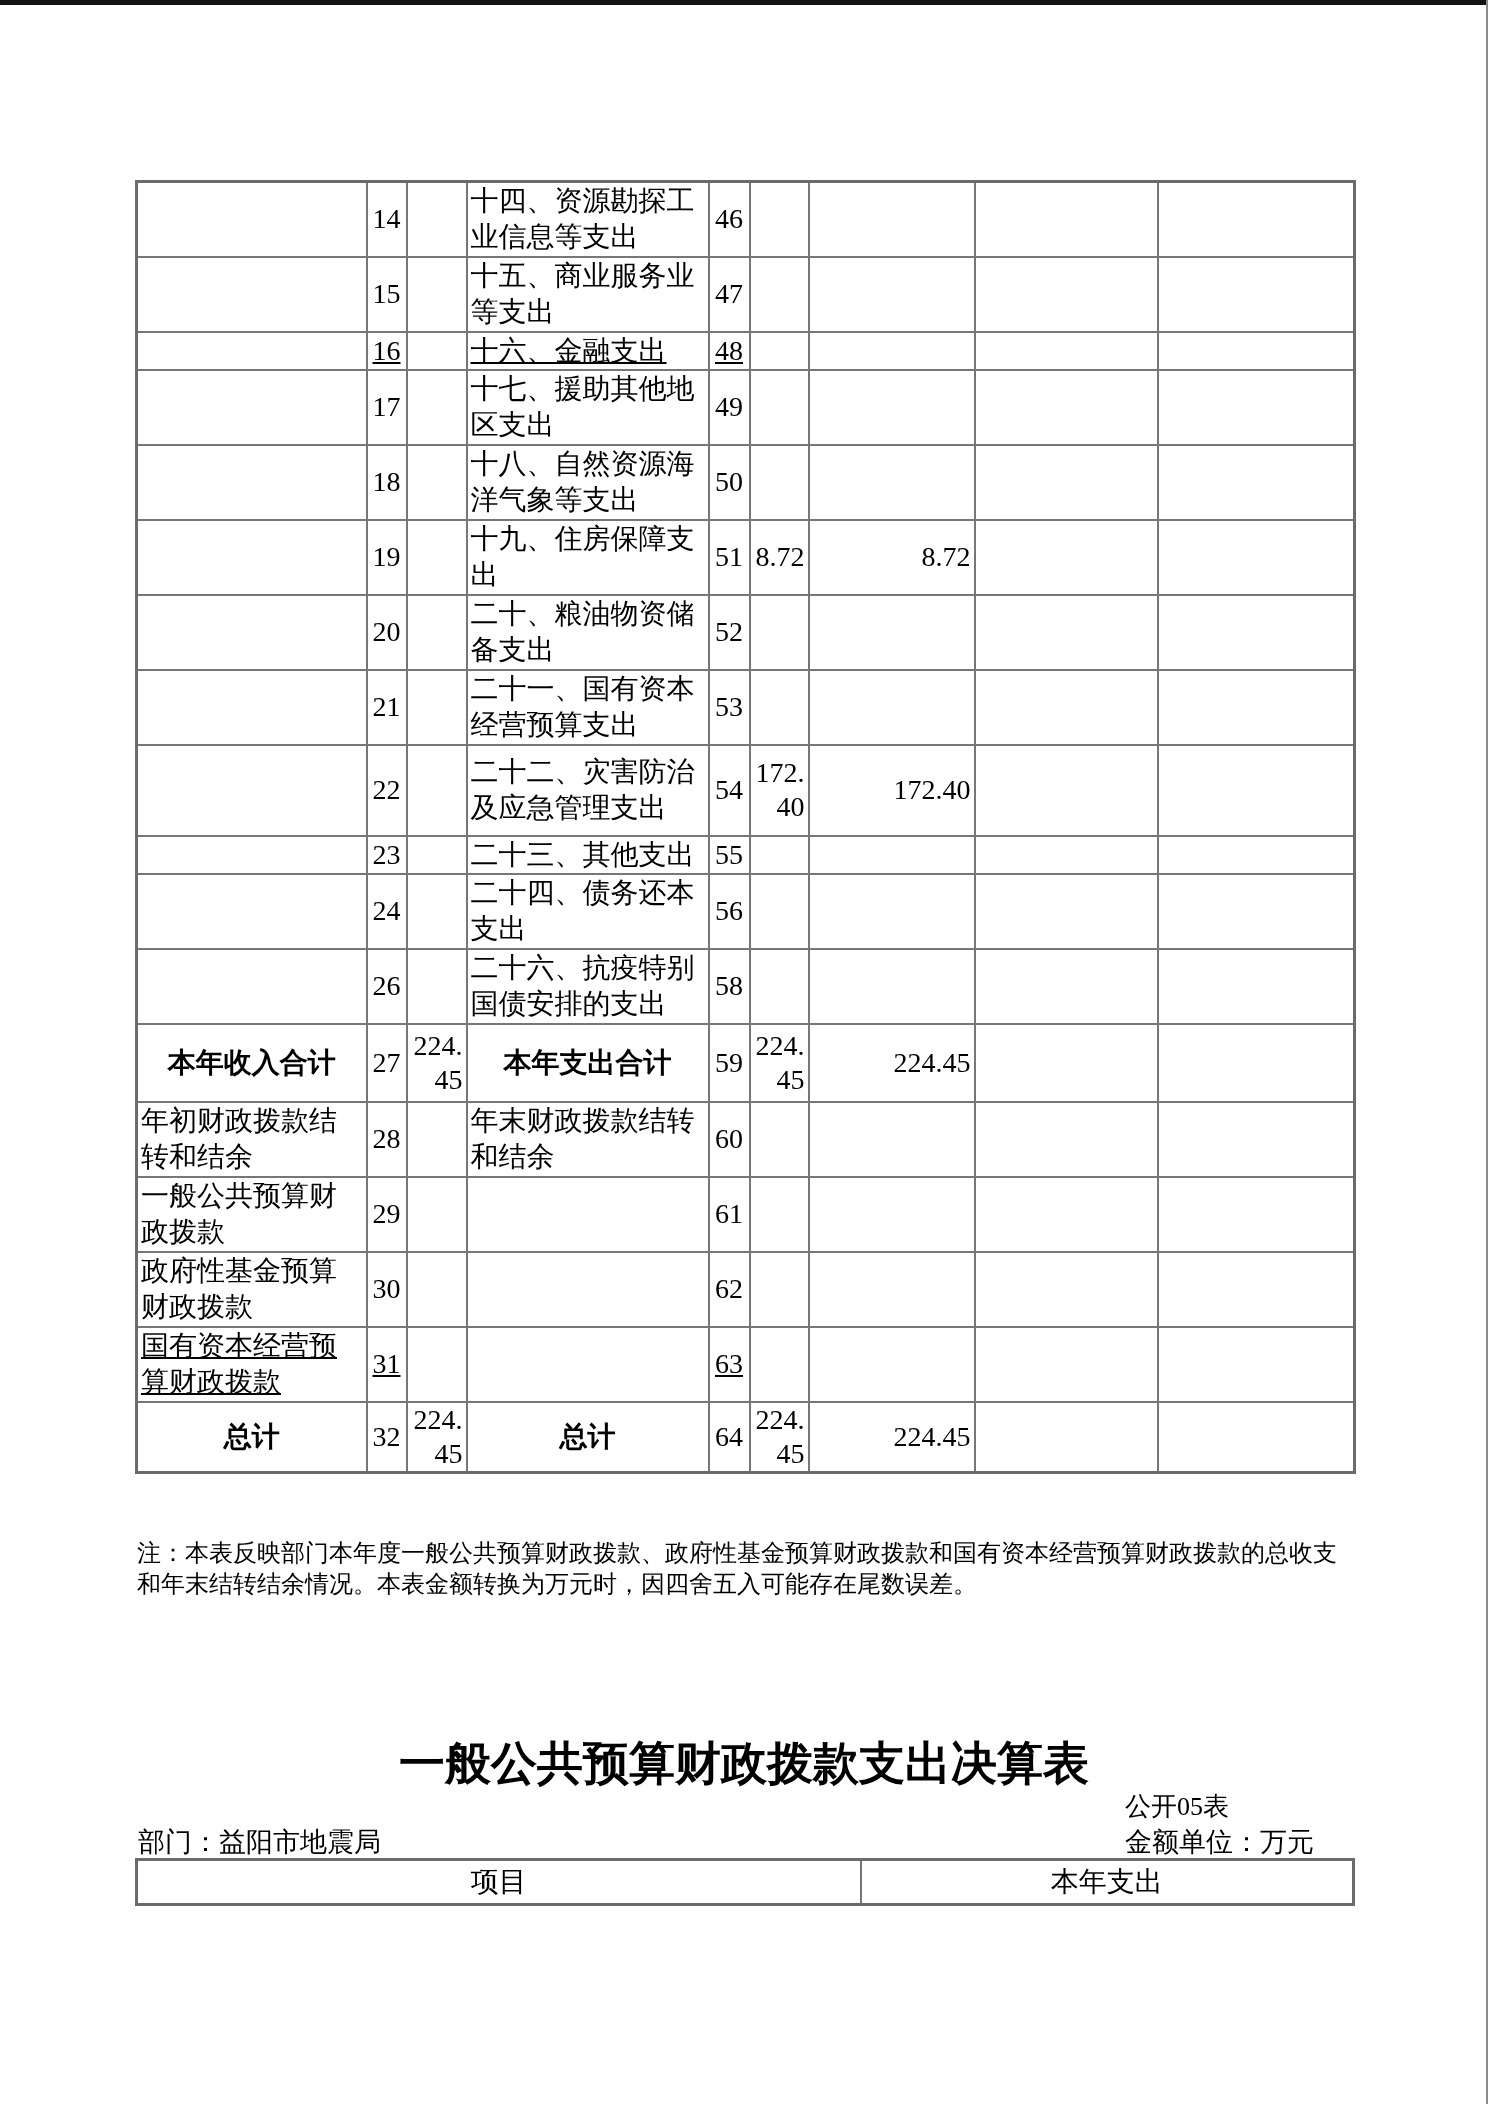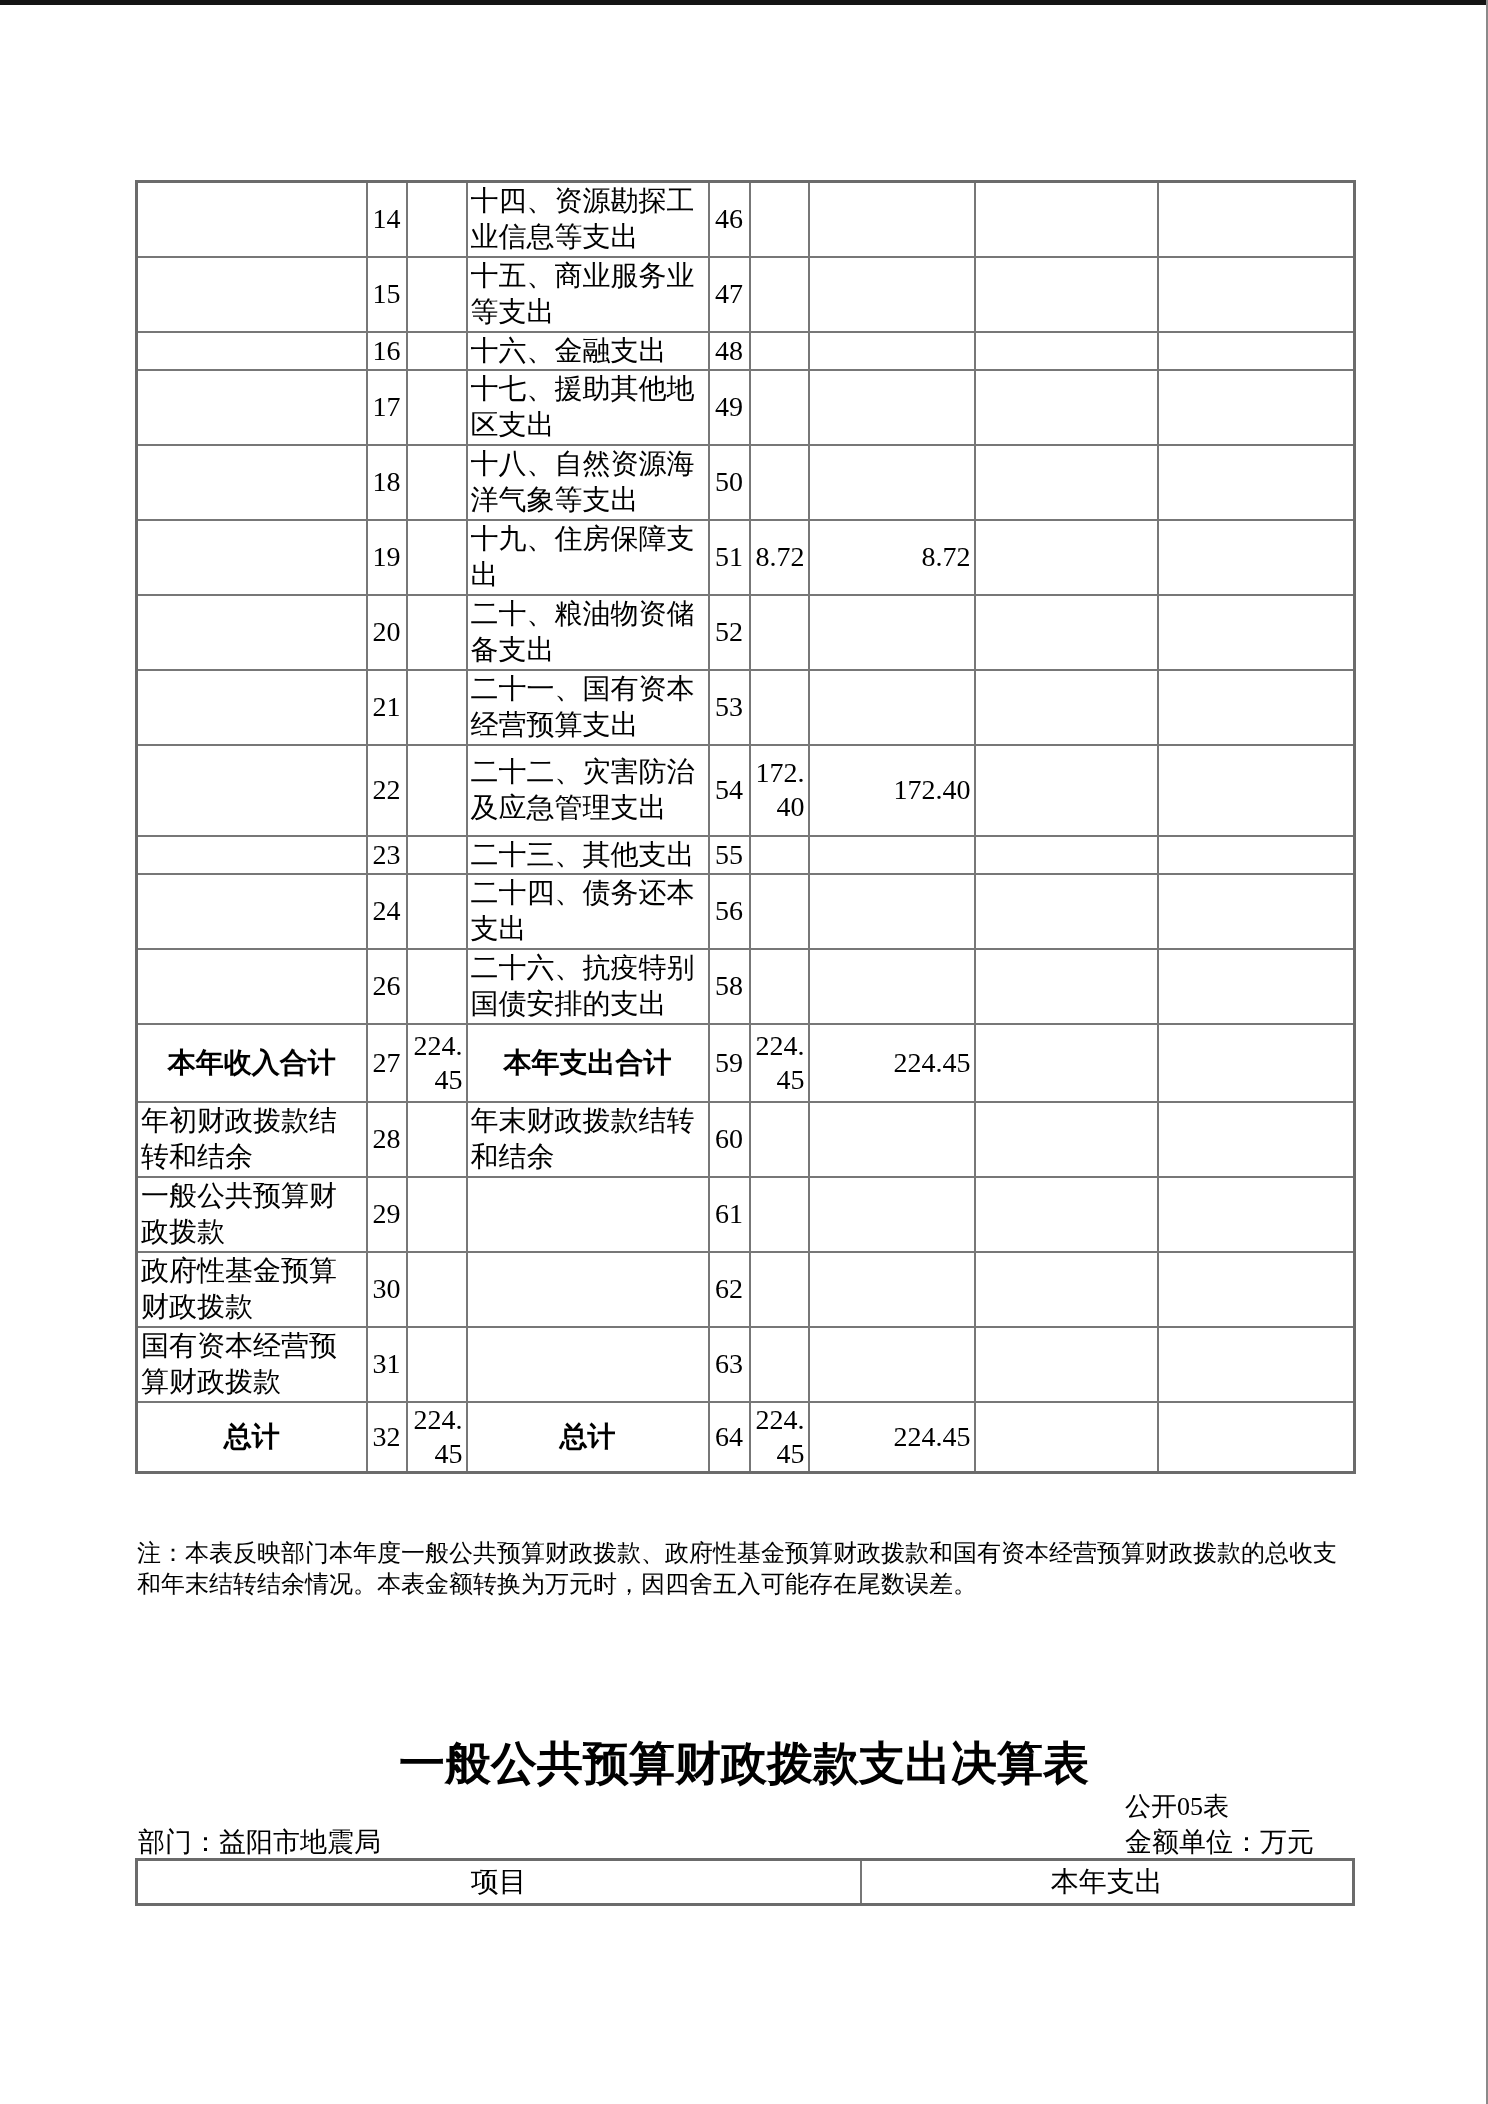--- a/index.html
+++ b/index.html
@@ -84,21 +84,21 @@
         <td class="item-left"></td>
         <td class="center">15</td>
         <td class="amt"></td>
         <td class="item-left">十五、商业服务业等支出</td>
         <td class="center">47</td>
         <td class="amt"></td>
         <td class="amt"></td>
         <td class="amt"></td>
         <td class="amt"></td>
       </tr>
-      <tr style="height: 38px;">
+      <tr style="height: 38px; text-decoration: underline;">
         <td class="item-left"></td>
         <td class="center">16</td>
         <td class="amt"></td>
         <td class="item-left">十六、金融支出</td>
         <td class="center">48</td>
         <td class="amt"></td>
         <td class="amt"></td>
         <td class="amt"></td>
         <td class="amt"></td>
       </tr>
@@ -238,21 +238,21 @@
         <td class="item-left">政府性基金预算财政拨款</td>
         <td class="center">30</td>
         <td class="amt"></td>
         <td class="item-left"></td>
         <td class="center">62</td>
         <td class="amt"></td>
         <td class="amt"></td>
         <td class="amt"></td>
         <td class="amt"></td>
       </tr>
-      <tr style="height: 75px;">
+      <tr style="height: 75px; text-decoration: underline;">
         <td class="item-left">国有资本经营预算财政拨款</td>
         <td class="center">31</td>
         <td class="amt"></td>
         <td class="item-left"></td>
         <td class="center">63</td>
         <td class="amt"></td>
         <td class="amt"></td>
         <td class="amt"></td>
         <td class="amt"></td>
       </tr>

